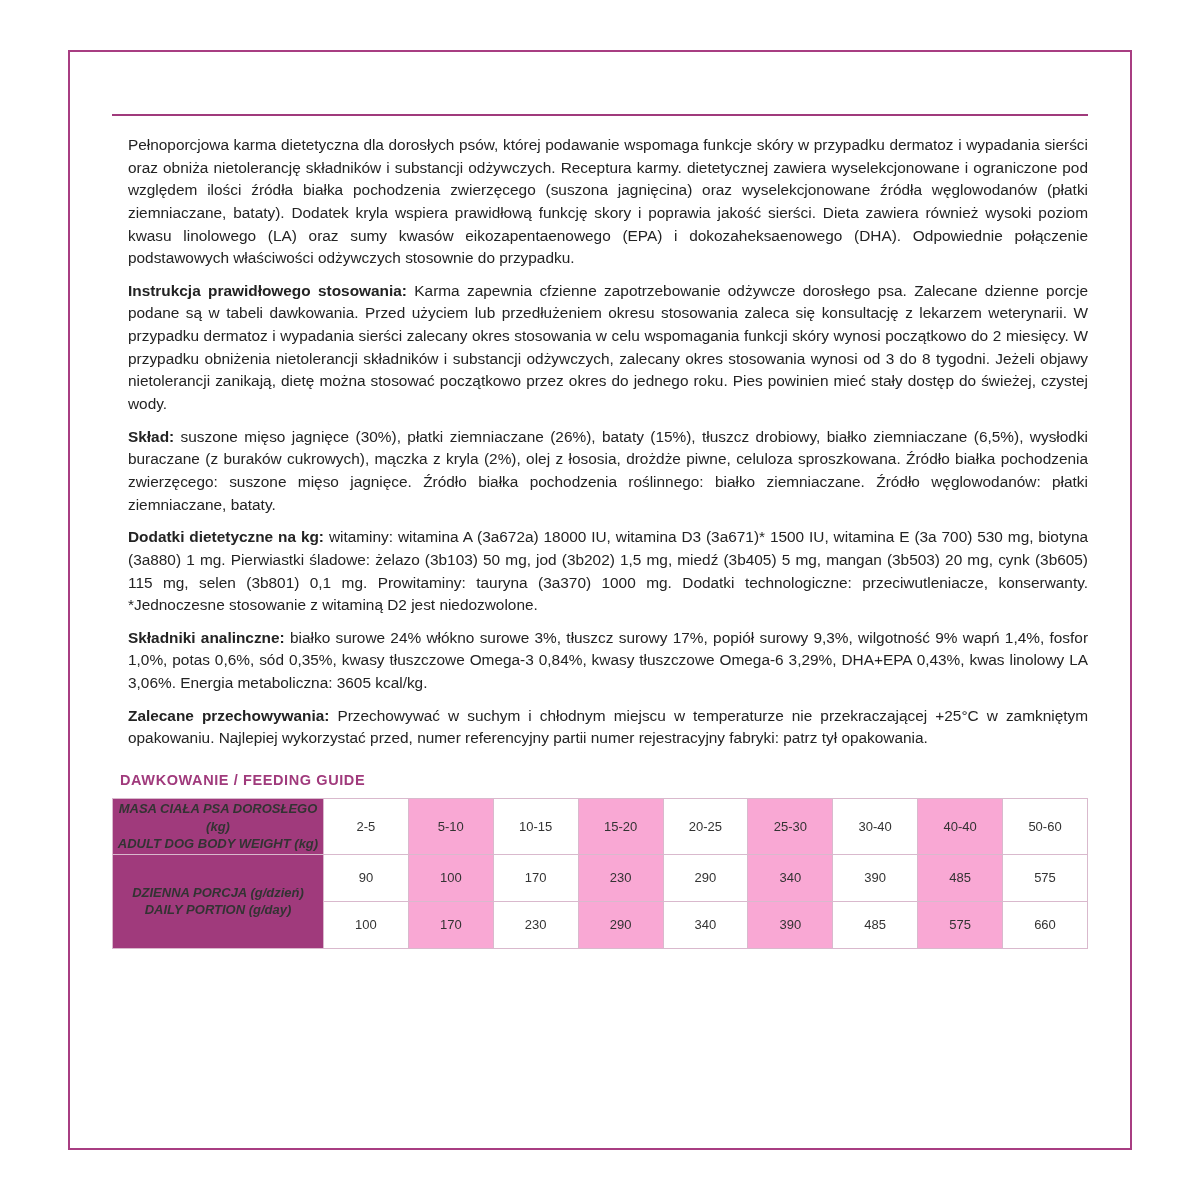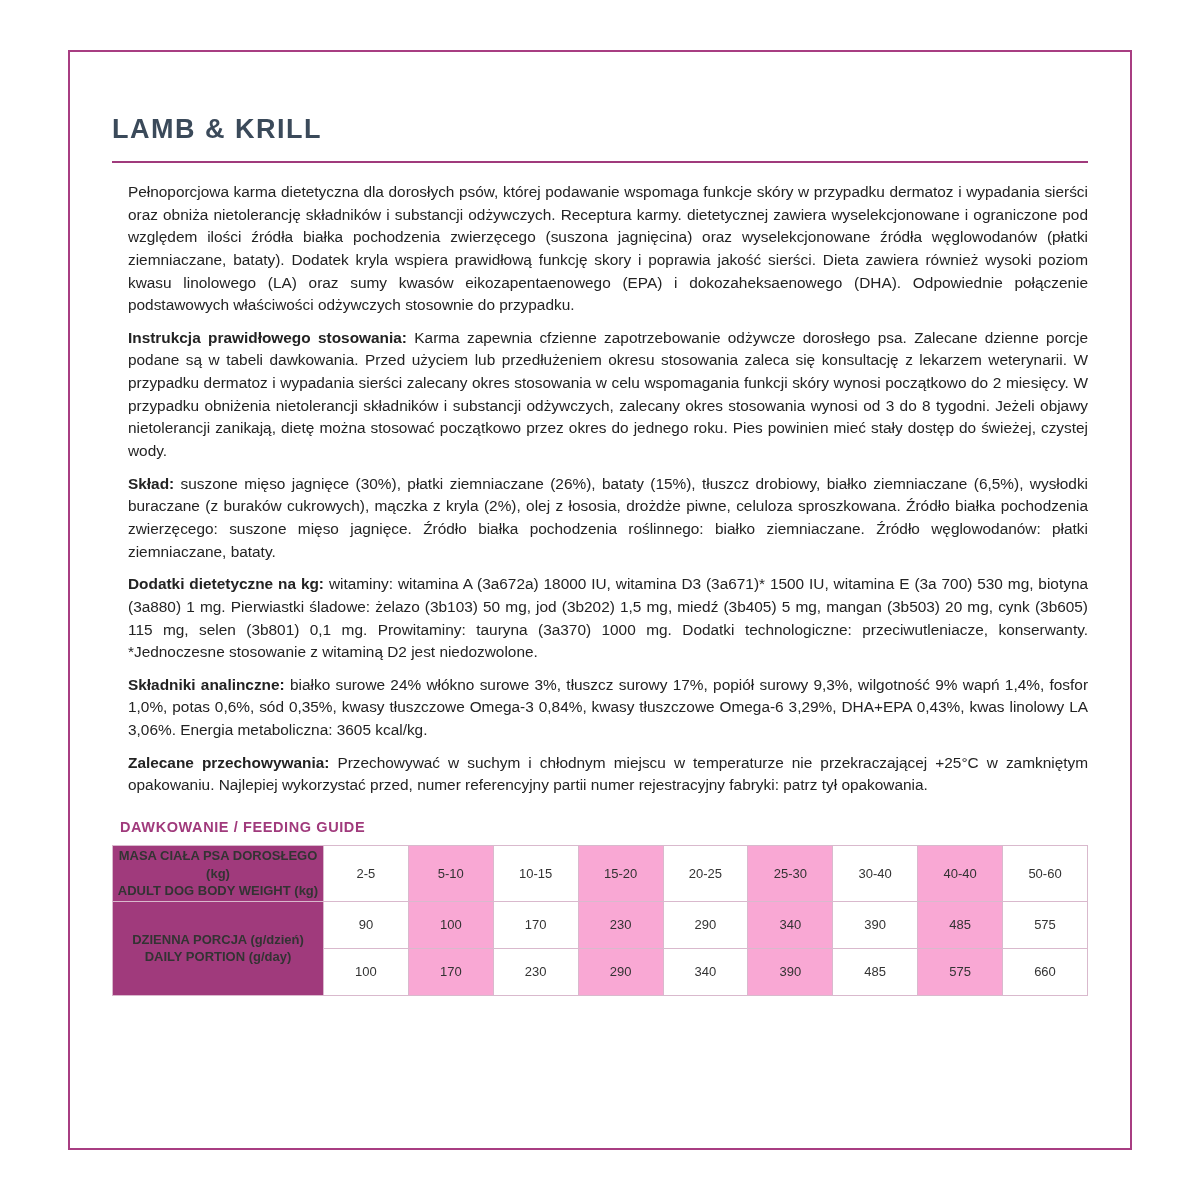--- a/index.html
+++ b/index.html
@@ -89,29 +89,28 @@
     line-height: 1.35;
     width: 208px;
     border: 1px solid #a03a7c;
   }
   td.hdr.tall {
     height: 88px;
   }
   td.alt {
     background: #f9a8d4;
   }
-  .hdr-line { display: block; }
+  .hdr-line { display: block; font-style: italic; }
 </style>
 </head>
 <body>
 
 <div class="page">
   <div class="inner">
 
-    <div class="subtitle">LAMB &amp; KRILL</div>
     <div class="rule"></div>
 
     <p class="para">Pełnoporcjowa karma dietetyczna dla dorosłych psów, której podawanie wspomaga funkcje skóry w przypadku dermatoz i wypadania sierści oraz obniża nietolerancję składników i substancji odżywczych. Receptura karmy. dietetycznej zawiera wyselekcjonowane i ograniczone pod względem ilości źródła białka pochodzenia zwierzęcego (suszona jagnięcina) oraz wyselekcjonowane źródła węglowodanów (płatki ziemniaczane, bataty). Dodatek kryla wspiera prawidłową funkcję skory i poprawia jakość sierści. Dieta zawiera również wysoki poziom kwasu linolowego (LA) oraz sumy kwasów eikozapentaenowego (EPA) i dokozaheksaenowego (DHA). Odpowiednie połączenie podstawowych właściwości odżywczych stosownie do przypadku.</p>
 
     <p class="para"><b>Instrukcja prawidłowego stosowania:</b><span> Karma zapewnia cfzienne zapotrzebowanie odżywcze dorosłego psa. Zalecane dzienne porcje podane są w tabeli dawkowania. Przed użyciem lub przedłużeniem okresu stosowania zaleca się konsultację z lekarzem weterynarii. W przypadku dermatoz i wypadania sierści zalecany okres stosowania w celu wspomagania funkcji skóry wynosi początkowo do 2 miesięcy. W przypadku obniżenia nietolerancji składników i substancji odżywczych, zalecany okres stosowania wynosi od 3 do 8 tygodni. Jeżeli objawy nietolerancji zanikają, dietę można stosować początkowo przez okres do jednego roku. Pies powinien mieć stały dostęp do świeżej, czystej wody.</span></p>
 
     <p class="para"><b>Skład:</b><span> suszone mięso jagnięce (30%), płatki ziemniaczane (26%), bataty (15%), tłuszcz drobiowy, białko ziemniaczane (6,5%), wysłodki buraczane (z buraków cukrowych), mączka z kryla (2%), olej z łososia, drożdże piwne, celuloza sproszkowana. Źródło białka pochodzenia zwierzęcego: suszone mięso jagnięce. Źródło białka pochodzenia roślinnego: białko ziemniaczane. Źródło węglowodanów: płatki ziemniaczane, bataty.</span></p>
 
     <p class="para"><b>Dodatki dietetyczne na kg:</b><span> witaminy: witamina A (3a672a) 18000 IU, witamina D3 (3a671)* 1500 IU, witamina E (3a 700) 530 mg, biotyna (3a880) 1 mg. Pierwiastki śladowe: żelazo (3b103) 50 mg, jod (3b202) 1,5 mg, miedź (3b405) 5 mg, mangan (3b503) 20 mg, cynk (3b605) 115 mg, selen (3b801) 0,1 mg. Prowitaminy: tauryna (3a370) 1000 mg. Dodatki technologiczne: przeciwutleniacze, konserwanty. *Jednoczesne stosowanie z witaminą D2 jest niedozwolone.</span></p>
 

